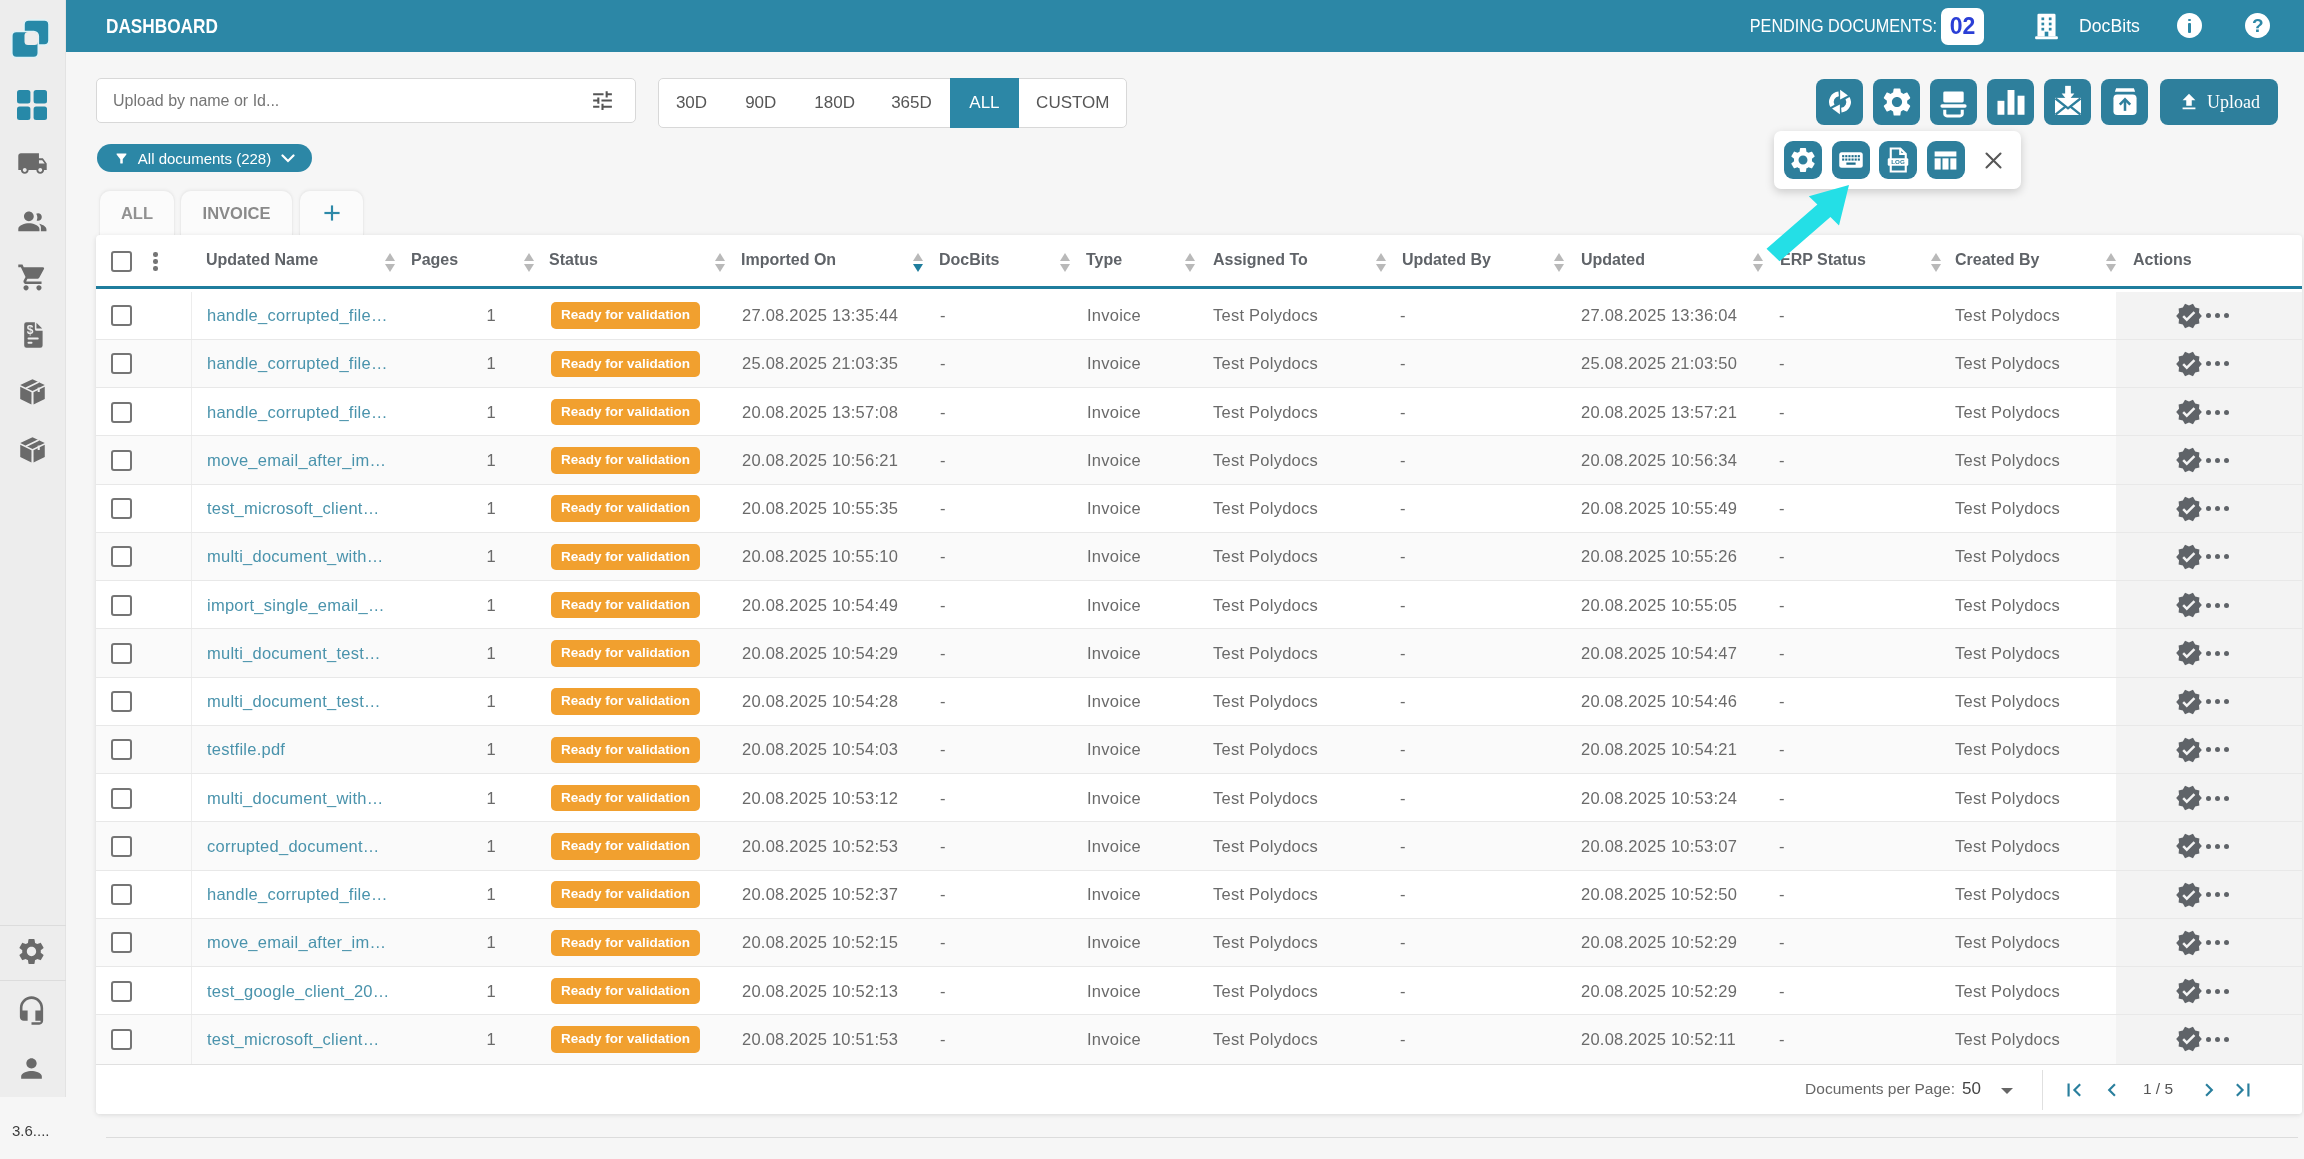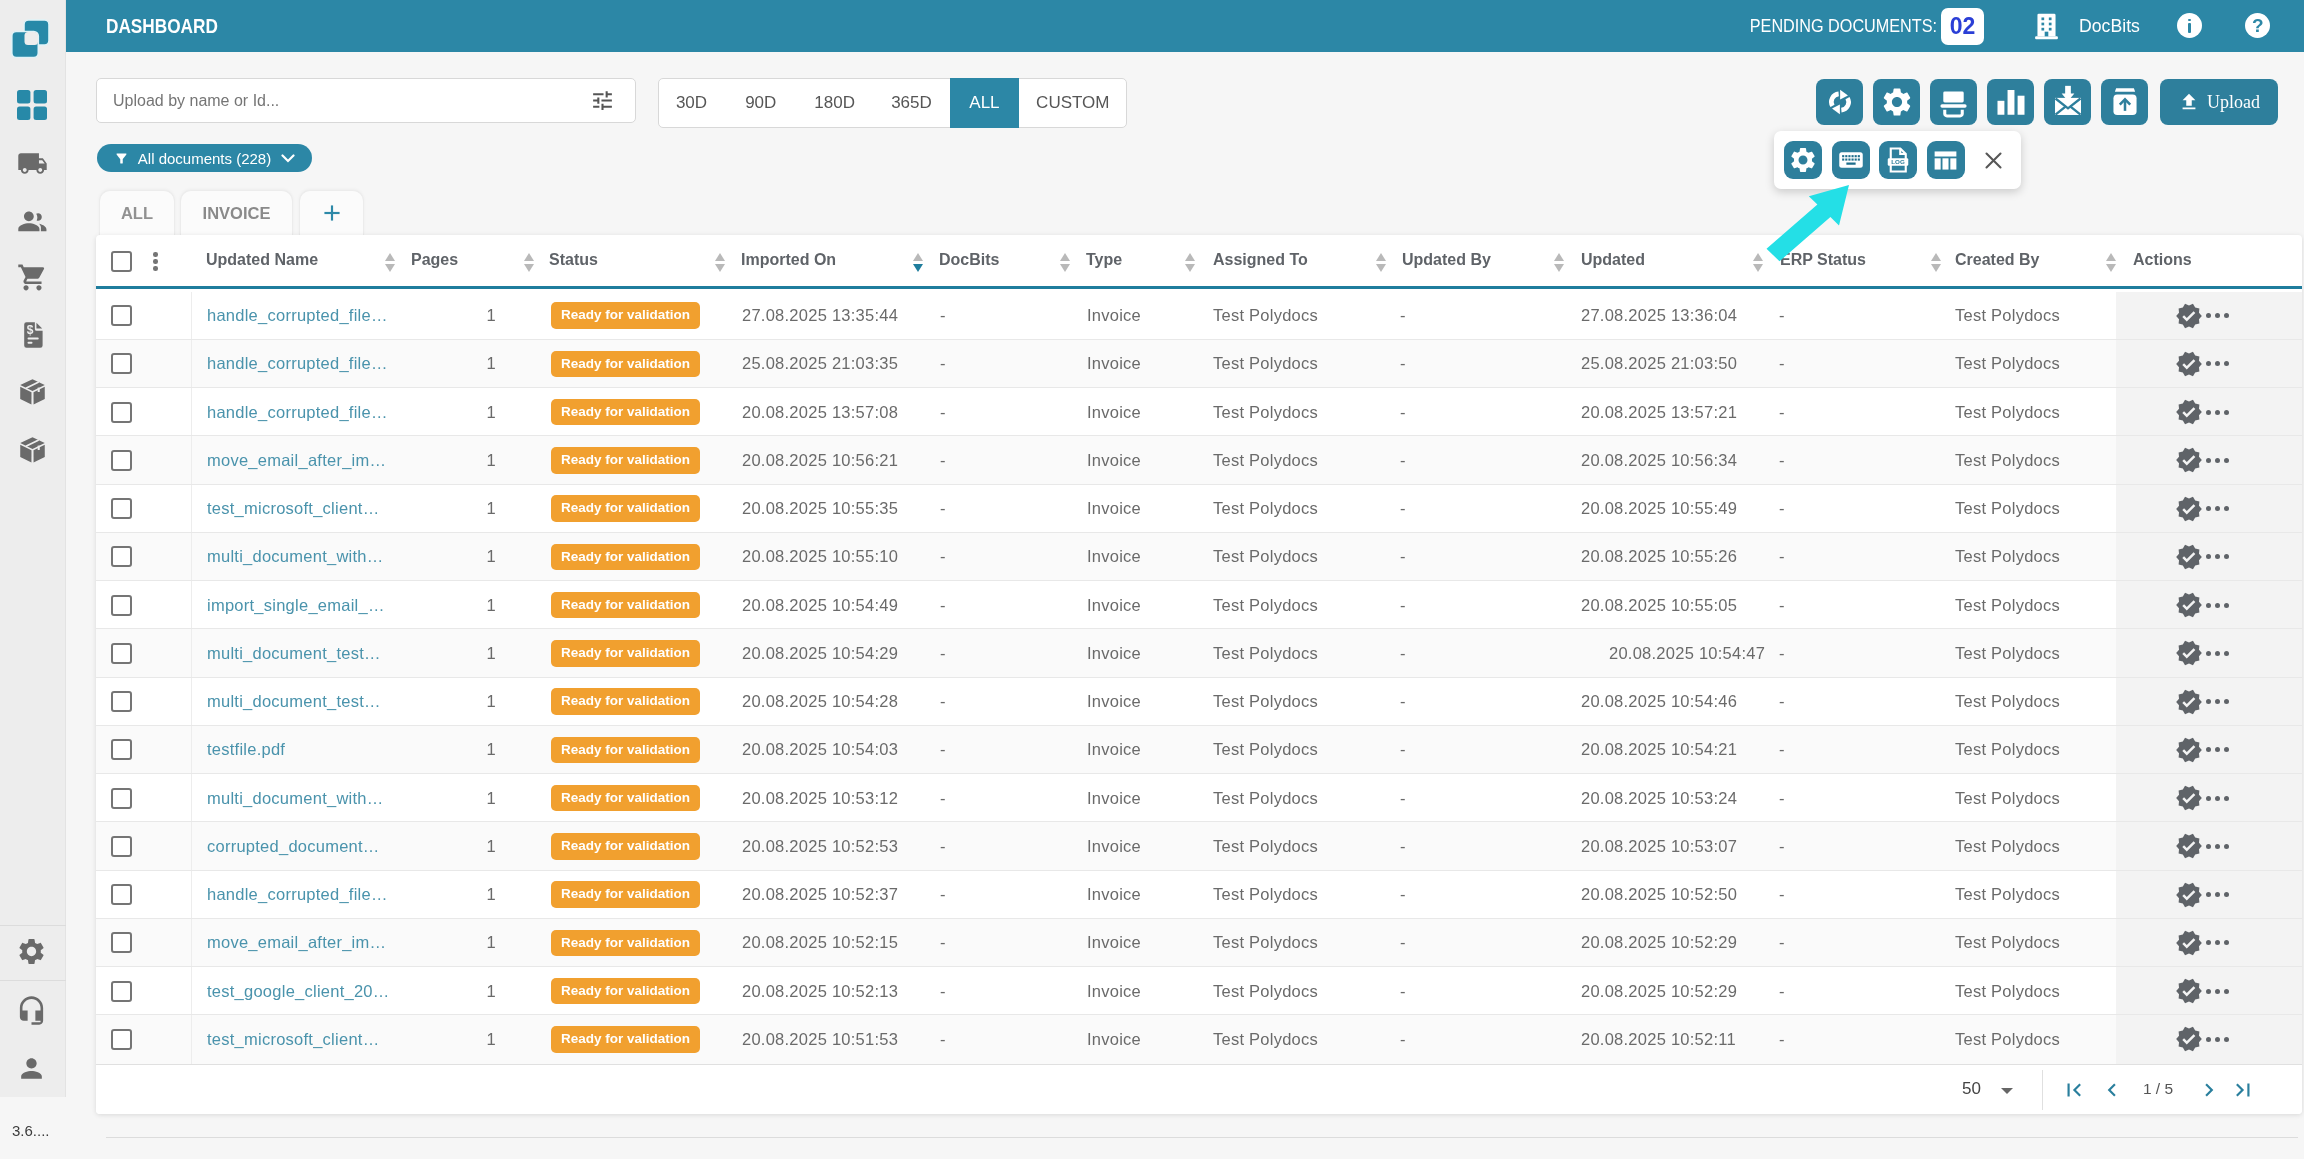--- a/index.html
+++ b/index.html
@@ -440,21 +440,21 @@
     <div style="position:absolute;left:95px;top:0;width:1px;height:100%;background:#ededed;"></div>
     <div class="cb" style="left:15px;top:13.5px;"></div>
     <div class="cell" style="left:111px;color:#4a93ac;">multi_document_test…</div>
     <div class="cell" style="left:330px;width:70px;text-align:right;">1</div>
     <div style="position:absolute;left:455px;top:10.9px;height:26.5px;line-height:26.5px;padding:0 10px;background:#f1a02f;border-radius:5px;color:#fff;font-size:13.5px;font-weight:bold;">Ready for validation</div>
     <div class="cell" style="left:646px;">20.08.2025 10:54:29</div>
     <div class="cell" style="left:844px;">-</div>
     <div class="cell" style="left:991px;">Invoice</div>
     <div class="cell" style="left:1117px;">Test Polydocs</div>
     <div class="cell" style="left:1304px;">-</div>
-    <div class="cell" style="left:1485px;margin-left:28px;">20.08.2025 10:54:47</div>
+    <div class="cell" style="left:1485px;">20.08.2025 10:54:47</div>
     <div class="cell" style="left:1683px;">-</div>
     <div class="cell" style="left:1859px;">Test Polydocs</div>
     <div style="position:absolute;left:2079px;top:10px;"><svg width="28" height="28" viewBox="0 0 24 24" style="">
         <path d="M23 12l-2.44-2.79.34-3.69-3.61-.82-1.89-3.2L12 2.96 8.6 1.5 6.71 4.69 3.1 5.5l.34 3.7L1 12l2.44 2.79-.34 3.7 3.61.82L8.6 22.5l3.4-1.47 3.4 1.46 1.89-3.19 3.61-.82-.34-3.69L23 12zm-12.91 4.72l-3.8-3.81 1.48-1.48 2.32 2.33 5.85-5.87 1.48 1.48-7.33 7.35z" fill="#5f6368"></path>
       </svg></div>
     <div style="position:absolute;left:2110px;top:21.5px;width:5px;height:5px;border-radius:50%;background:#5f6368;"></div>
     <div style="position:absolute;left:2119px;top:21.5px;width:5px;height:5px;border-radius:50%;background:#5f6368;"></div>
     <div style="position:absolute;left:2128px;top:21.5px;width:5px;height:5px;border-radius:50%;background:#5f6368;"></div>
   </div>
 <div style="position:absolute;left:96px;top:677.5px;width:2206px;height:48.25px;background:#ffffff;border-bottom:1px solid #e8e8e8;">
@@ -627,20 +627,21 @@
     <div class="cell" style="left:1683px;">-</div>
     <div class="cell" style="left:1859px;">Test Polydocs</div>
     <div style="position:absolute;left:2079px;top:10px;"><svg width="28" height="28" viewBox="0 0 24 24" style="">
         <path d="M23 12l-2.44-2.79.34-3.69-3.61-.82-1.89-3.2L12 2.96 8.6 1.5 6.71 4.69 3.1 5.5l.34 3.7L1 12l2.44 2.79-.34 3.7 3.61.82L8.6 22.5l3.4-1.47 3.4 1.46 1.89-3.19 3.61-.82-.34-3.69L23 12zm-12.91 4.72l-3.8-3.81 1.48-1.48 2.32 2.33 5.85-5.87 1.48 1.48-7.33 7.35z" fill="#5f6368"></path>
       </svg></div>
     <div style="position:absolute;left:2110px;top:21.5px;width:5px;height:5px;border-radius:50%;background:#5f6368;"></div>
     <div style="position:absolute;left:2119px;top:21.5px;width:5px;height:5px;border-radius:50%;background:#5f6368;"></div>
     <div style="position:absolute;left:2128px;top:21.5px;width:5px;height:5px;border-radius:50%;background:#5f6368;"></div>
   </div>
 <div style="position:absolute;left:96px;top:1063.5px;width:2206px;height:50.5px;border-top:1px solid #e0e0e0;background:#fff;border-radius:0 0 4px 4px;">
+    <div style="position:absolute;left:1600px;top:0;height:100%;width:259px;display:flex;align-items:center;justify-content:flex-end;color:#666;font-size:15.5px;">Documents per Page:</div>
     <div style="position:absolute;left:1866px;top:0;height:100%;width:30px;display:flex;align-items:center;color:#444;font-size:17px;">50</div>
     <div style="position:absolute;left:1905px;top:23px;width:0;height:0;border-left:6px solid transparent;border-right:6px solid transparent;border-top:6px solid #666;"></div>
     <div style="position:absolute;left:1946px;top:5px;width:1px;height:40px;background:#e0e0e0;"></div>
     <div style="position:absolute;left:1965px;top:12px;"><svg width="26" height="26" viewBox="0 0 24 24" style="">
         <path d="M18.41 16.59L13.82 12l4.59-4.59L17 6l-6 6 6 6zM6 6h2v12H6z" fill="#2a7f9d"></path>
       </svg></div>
     <div style="position:absolute;left:2003px;top:12px;"><svg width="26" height="26" viewBox="0 0 24 24" style="">
         <path d="M15.41 7.41L14 6l-6 6 6 6 1.41-1.41L10.83 12z" fill="#2a7f9d"></path>
       </svg></div>
     <div style="position:absolute;left:2100px;top:12px;"><svg width="26" height="26" viewBox="0 0 24 24" style="">

